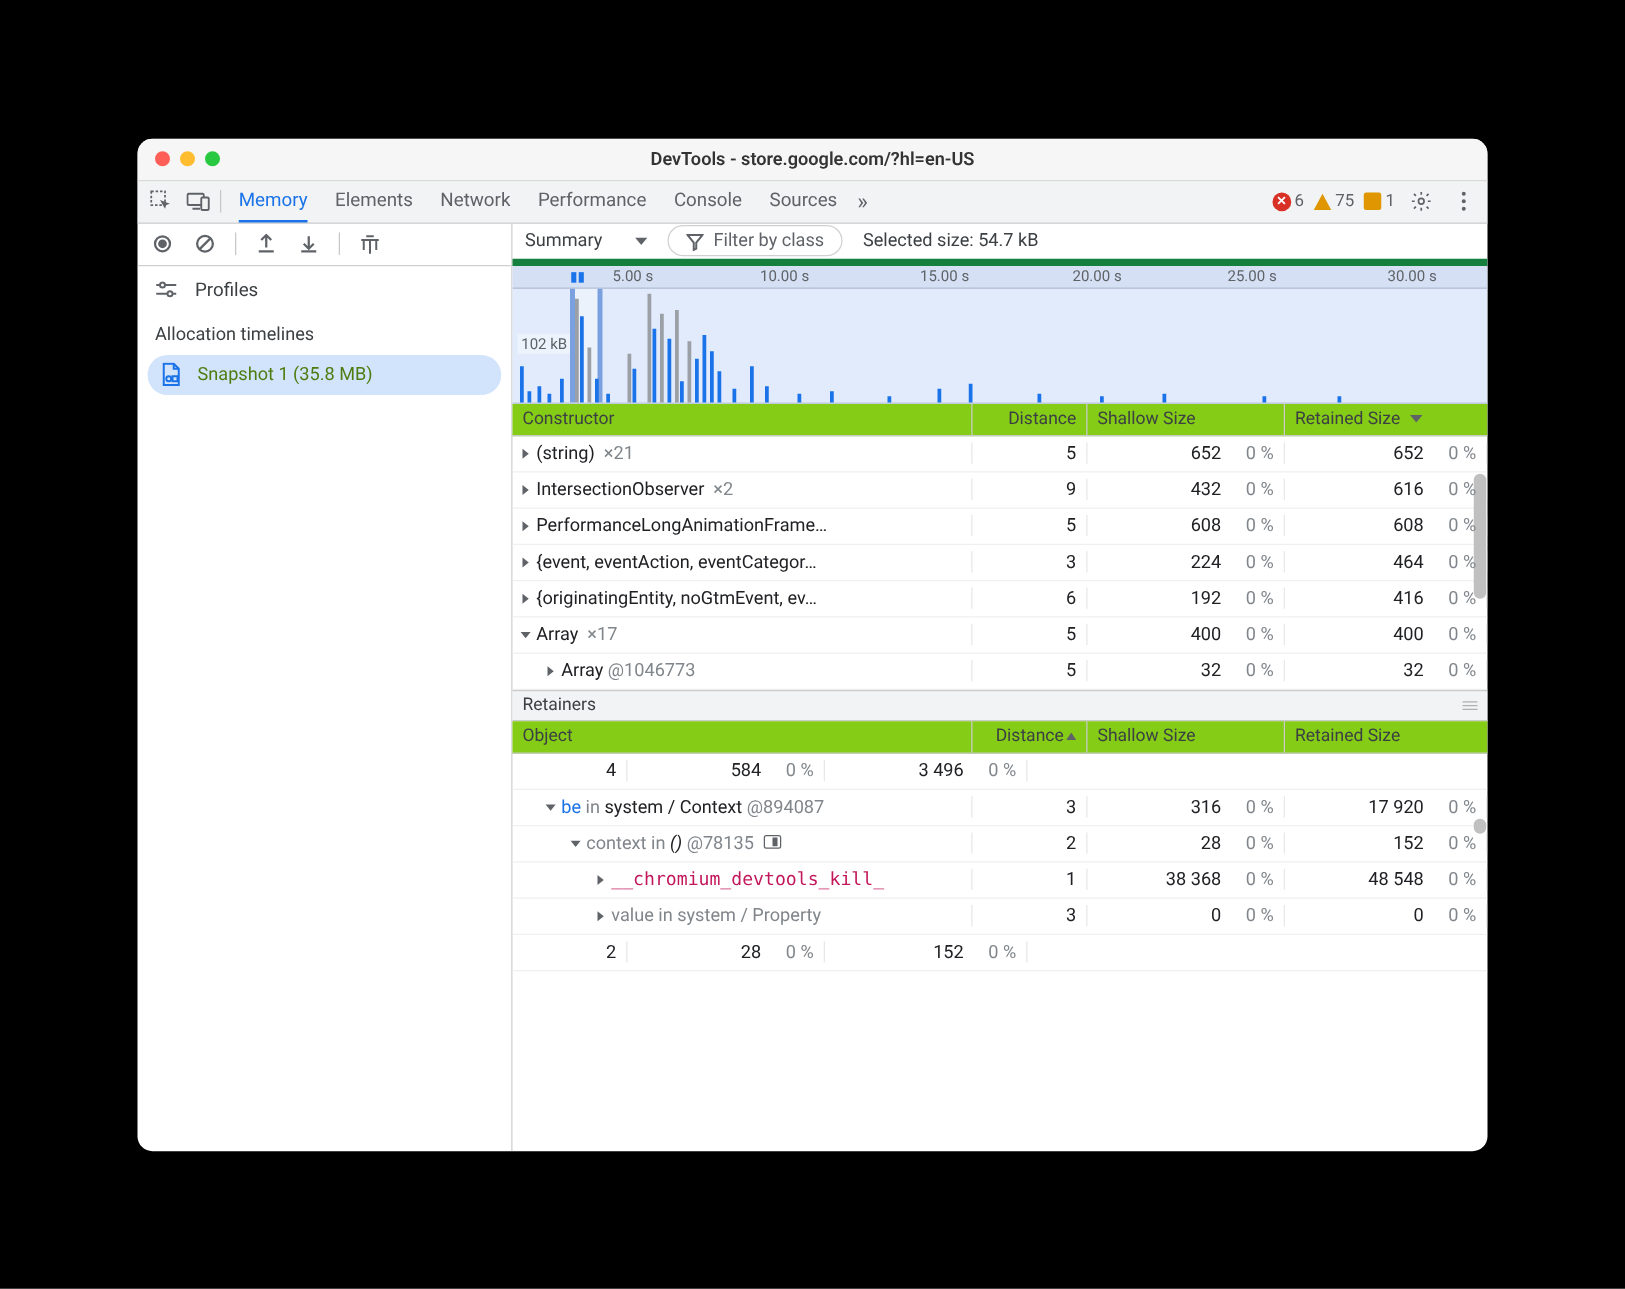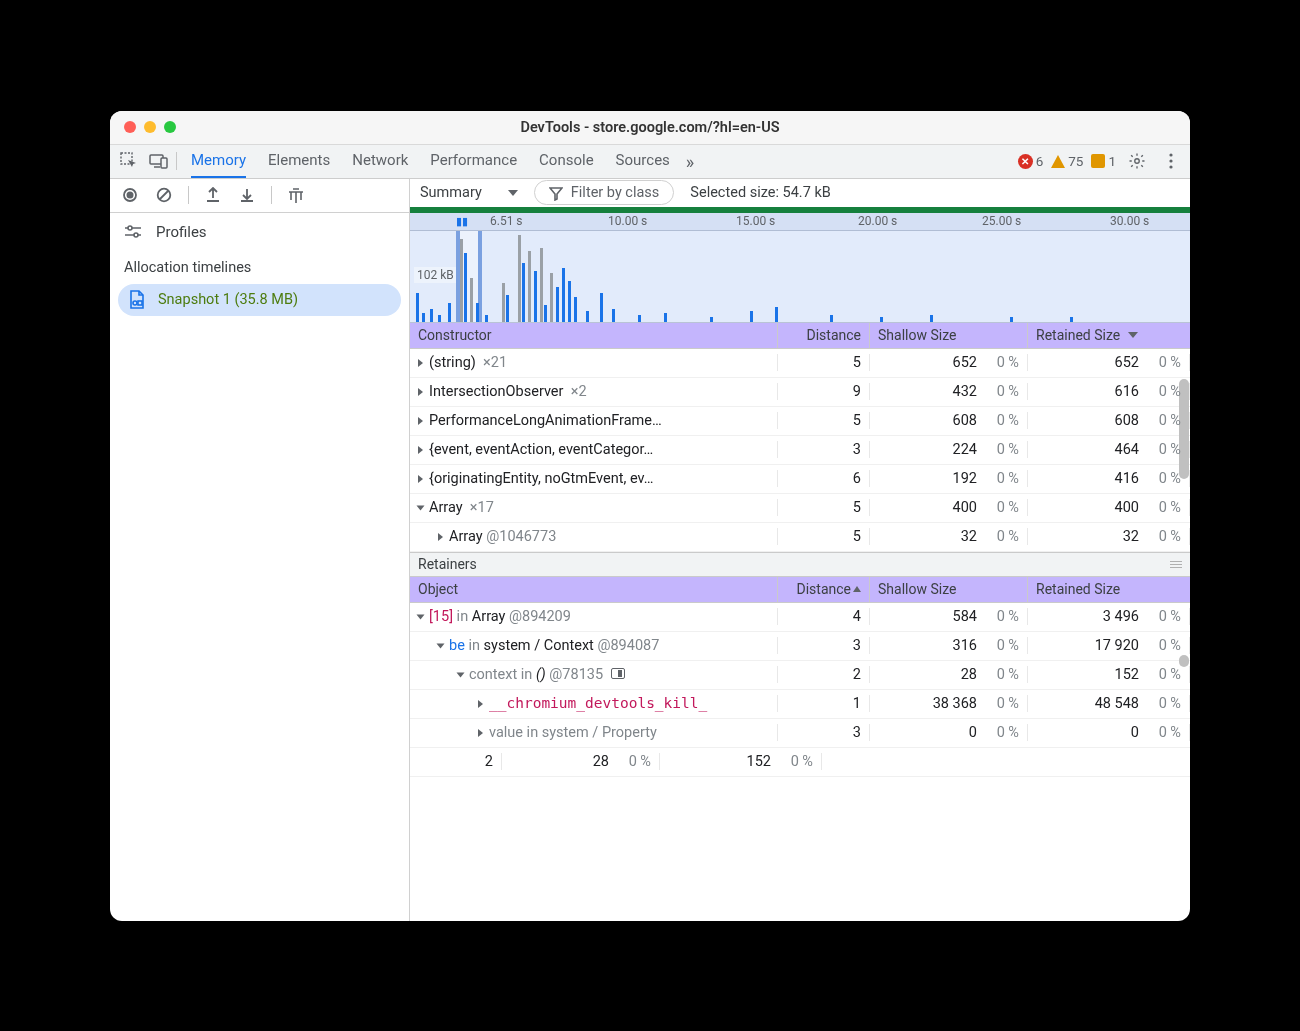--- a/index.html
+++ b/index.html
@@ -193,21 +193,21 @@
   .bar { position:absolute; bottom:0; width:3px; background:#1a73e8;}
   .barg { background:#9aa0a6; }
   .tl-sel {
     position:absolute; left:46px; top:0; width:26px; height:92px;
     border-left:4px solid #7aa0e0;
     border-right:4px solid #7aa0e0;
     background:rgba(255,255,255,0.35);
   }
   .table-hdr {
     height: 26px;
-    background:#c4b5fd;
+    background:#84cc16;
     border-bottom: 1px solid #cacaca;
     display:flex;
     font-size:14px;
     color:#3c4043;
   }
   .col { display:flex;align-items:center;padding:0 8px;border-right:1px solid #cacaca;}
   .col:last-child { border-right:none;}
   .c-con { flex:1;}
   .c-dist { width:92px; justify-content:flex-end;}
   .c-sh { width:158px; }
@@ -389,21 +389,21 @@
               <path d="M1 1h12l-5 6v5l-2 1v-6z"></path>
             </svg>
           <span style="color:#5f6368">Filter by class</span>
         </div>
         <div class="sel-size">Selected size: 54.7 kB</div>
       </div>
 
       <div class="timeline">
         <div class="tl-ticks" id="tl-ticks">
             <span style="position:absolute;left:46px;top:2px;color:#1a73e8;font-size:11px">▮▮</span>
-            <span class="tick" style="left: 80px;">6.51 s</span>
+            <span class="tick" style="left: 80px;">5.00 s</span>
             <span class="tick" style="left: 198px;">10.00 s</span>
             <span class="tick" style="left: 326px;">15.00 s</span>
             <span class="tick" style="left: 448px;">20.00 s</span>
             <span class="tick" style="left: 572px;">25.00 s</span>
             <span class="tick" style="left: 700px;">30.00 s</span>
           </div>
         <div class="tl-body" id="tl-body">
           <div class="tl-label">102 kB</div>
           <div class="tl-sel"></div>
         <div class="bar" style="left: 6px; height: 30px;"></div>
@@ -600,24 +600,20 @@
           <span>Distance</span>
           <svg style="margin-left:2px" width="8" height="6">
               <path d="M0 6l4-6 4 6z" fill="#5f6368"></path>
             </svg>
         </div>
         <div class="col c-sh">Shallow Size</div>
         <div class="col c-ret">Retained Size</div>
       </div>
       <div class="ret-rows" id="ret-rows">
       <div class="row">
-            <div class="col c-con" style="padding-left:8px">
-              <span class="tri open"></span>
-              <span><span class="tk-red">[15]</span> <span class="dim">in</span> Array <span class="dim">@894209</span></span>
-            </div>
             <div class="col c-dist">4</div>
             <div class="col c-sh">
               <div class="sh-split">
                 <span class="c-num">584</span>
                 <span class="c-pct">0 %</span>
               </div>
             </div>
             <div class="col c-ret">
               <div class="sh-split">
                 <span class="c-num">3 496</span>

